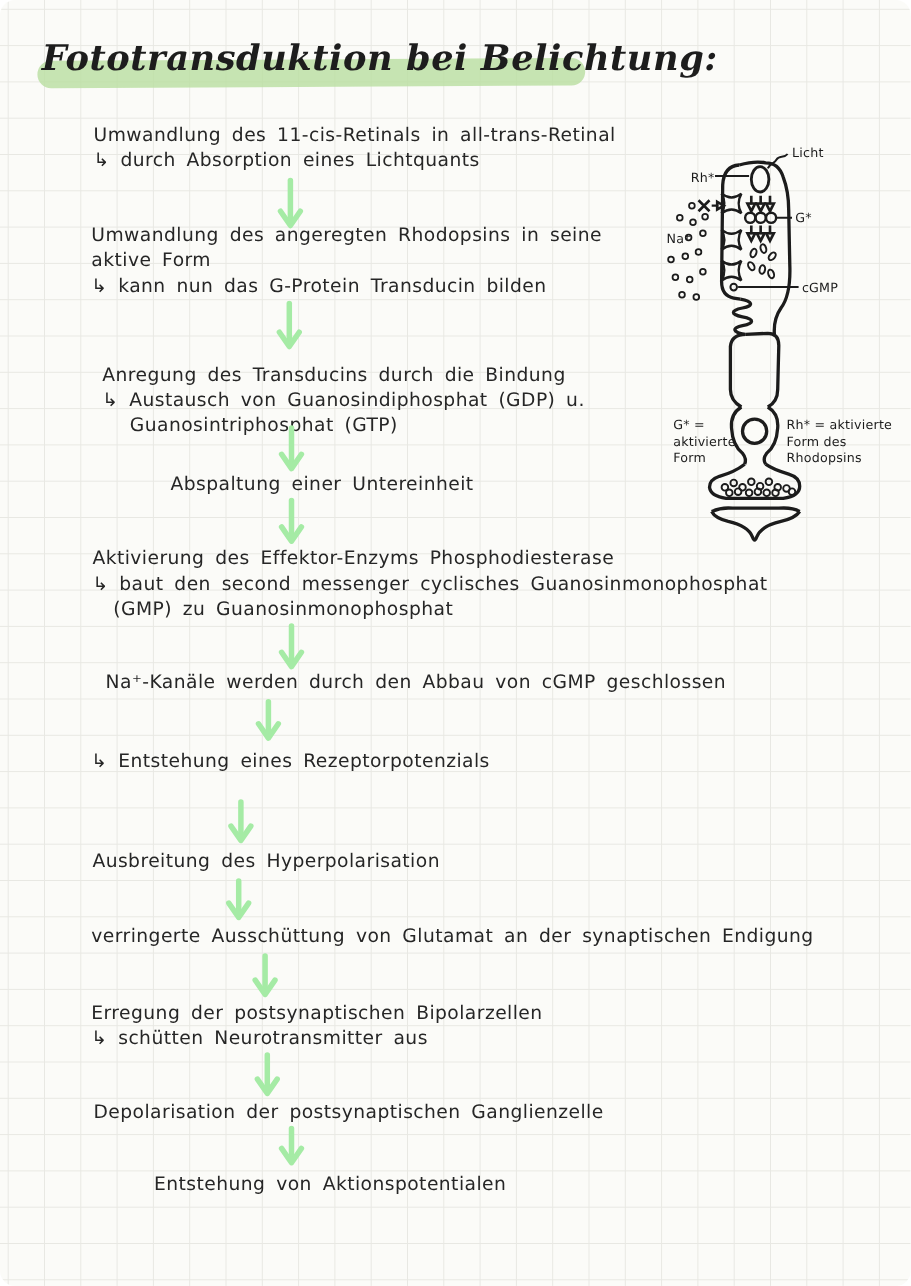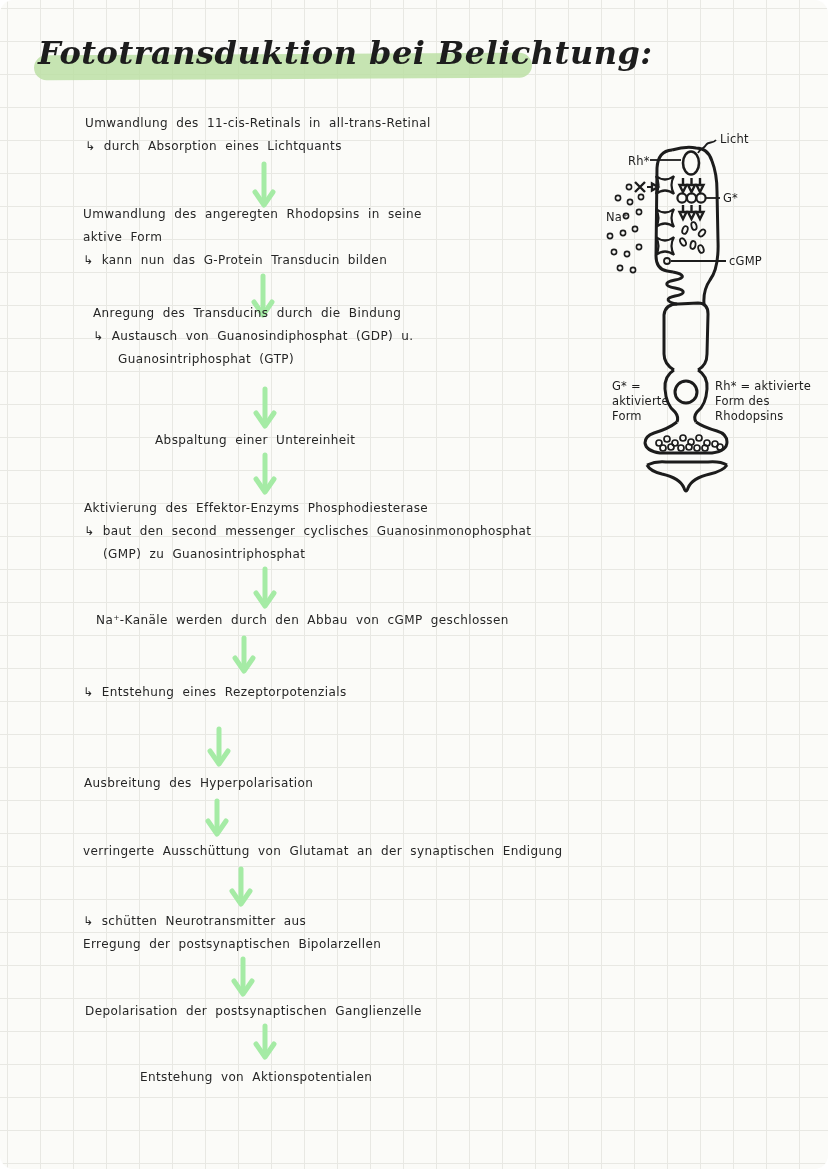--- a/index.html
+++ b/index.html
@@ -22,21 +22,21 @@
     position:absolute;left:-4px;top:20px;width:498px;height:25px;
     background:#b9dfa0;opacity:.8;border-radius:13px;transform:rotate(-.3deg);
   }
   .title{
     position:relative;
     font-family:"DejaVu Serif", serif;
     font-style:italic;font-weight:700;
     font-size:32px;letter-spacing:.5px;color:#1d1d1d;
     white-space:nowrap;
   }
-  .step{position:absolute;font-size:12px;line-height:23px;letter-spacing:.4px;word-spacing:4px;white-space:nowrap;}
+  .step{position:absolute;font-size:17px;line-height:23px;letter-spacing:.4px;word-spacing:4px;white-space:nowrap;}
   .step .ind1{padding-left:25px;}
   .step .ind2{padding-left:19px;}
   .flow-arrow{position:absolute;}
   .flow-arrow path{stroke:#a5eba5;stroke-width:5;fill:none;stroke-linecap:round;stroke-linejoin:round;}
   .diagram{position:absolute;left:596px;top:116px;}
   .diagram path, .diagram ellipse, .diagram circle, .diagram line{stroke:#1c1c1c;fill:none;}
   .diagram text{fill:#1c1c1c;font-size:11.5px;letter-spacing:.2px;font-family:"DejaVu Sans", sans-serif;}
   .ink-fill{fill:#1c1c1c;stroke:none;}
   .paper-fill{fill:#fbfbf8;}
 </style>
@@ -64,21 +64,21 @@
     <div>Umwandlung des angeregten Rhodopsins in seine</div>
     <div>aktive Form</div>
     <div>↳ kann nun das G-Protein Transducin bilden</div>
   </div>
 
   <svg class="flow-arrow" style="left:250px;top:273px" width="26" height="46" viewBox="0 0 26 46">
       <path d="M13 3 L13 39"></path>
       <path d="M4 29 L13 42 L22 29"></path>
     </svg>
 
-  <div class="step" style="left:93px;top:302px">
+  <div class="step" style="left:93px;top:330px">
     <div>Anregung des Transducins durch die Bindung</div>
     <div>↳ Austausch von Guanosindiphosphat (GDP) u.</div>
     <div class="ind1">Guanosintriphosphat (GTP)</div>
   </div>
 
   <svg class="flow-arrow" style="left:252px;top:386px" width="26" height="44" viewBox="0 0 26 44">
       <path d="M13 3 L13 37"></path>
       <path d="M4 27 L13 40 L22 27"></path>
     </svg>
 
@@ -87,21 +87,21 @@
   </div>
 
   <svg class="flow-arrow" style="left:252px;top:452px" width="26" height="44" viewBox="0 0 26 44">
       <path d="M13 3 L13 37"></path>
       <path d="M4 27 L13 40 L22 27"></path>
     </svg>
 
   <div class="step" style="left:84px;top:497px">
     <div>Aktivierung des Effektor-Enzyms Phosphodiesterase</div>
     <div>↳ baut den second messenger cyclisches Guanosinmonophosphat</div>
-    <div class="ind2">(GMP) zu Guanosintriphosphat</div>
+    <div class="ind2">(GMP) zu Guanosinmonophosphat</div>
   </div>
 
   <svg class="flow-arrow" style="left:252px;top:566px" width="26" height="44" viewBox="0 0 26 44">
       <path d="M13 3 L13 37"></path>
       <path d="M4 27 L13 40 L22 27"></path>
     </svg>
 
   <div class="step" style="left:96px;top:609px">
     <div>Na⁺-Kanäle werden durch den Abbau von cGMP geschlossen</div>
   </div>
@@ -132,22 +132,22 @@
   <div class="step" style="left:83px;top:840px">
     <div>verringerte Ausschüttung von Glutamat an der synaptischen Endigung</div>
   </div>
 
   <svg class="flow-arrow" style="left:228px;top:866px" width="26" height="42" viewBox="0 0 26 42">
       <path d="M13 3 L13 35"></path>
       <path d="M4 25 L13 38 L22 25"></path>
     </svg>
 
   <div class="step" style="left:83px;top:910px">
+    <div>Erregung der postsynaptischen Bipolarzellen</div>
     <div>↳ schütten Neurotransmitter aus</div>
-    <div>Erregung der postsynaptischen Bipolarzellen</div>
   </div>
 
   <svg class="flow-arrow" style="left:230px;top:956px" width="26" height="42" viewBox="0 0 26 42">
       <path d="M13 3 L13 35"></path>
       <path d="M4 25 L13 38 L22 25"></path>
     </svg>
 
   <div class="step" style="left:85px;top:1000px">
     <div>Depolarisation der postsynaptischen Ganglienzelle</div>
   </div>

